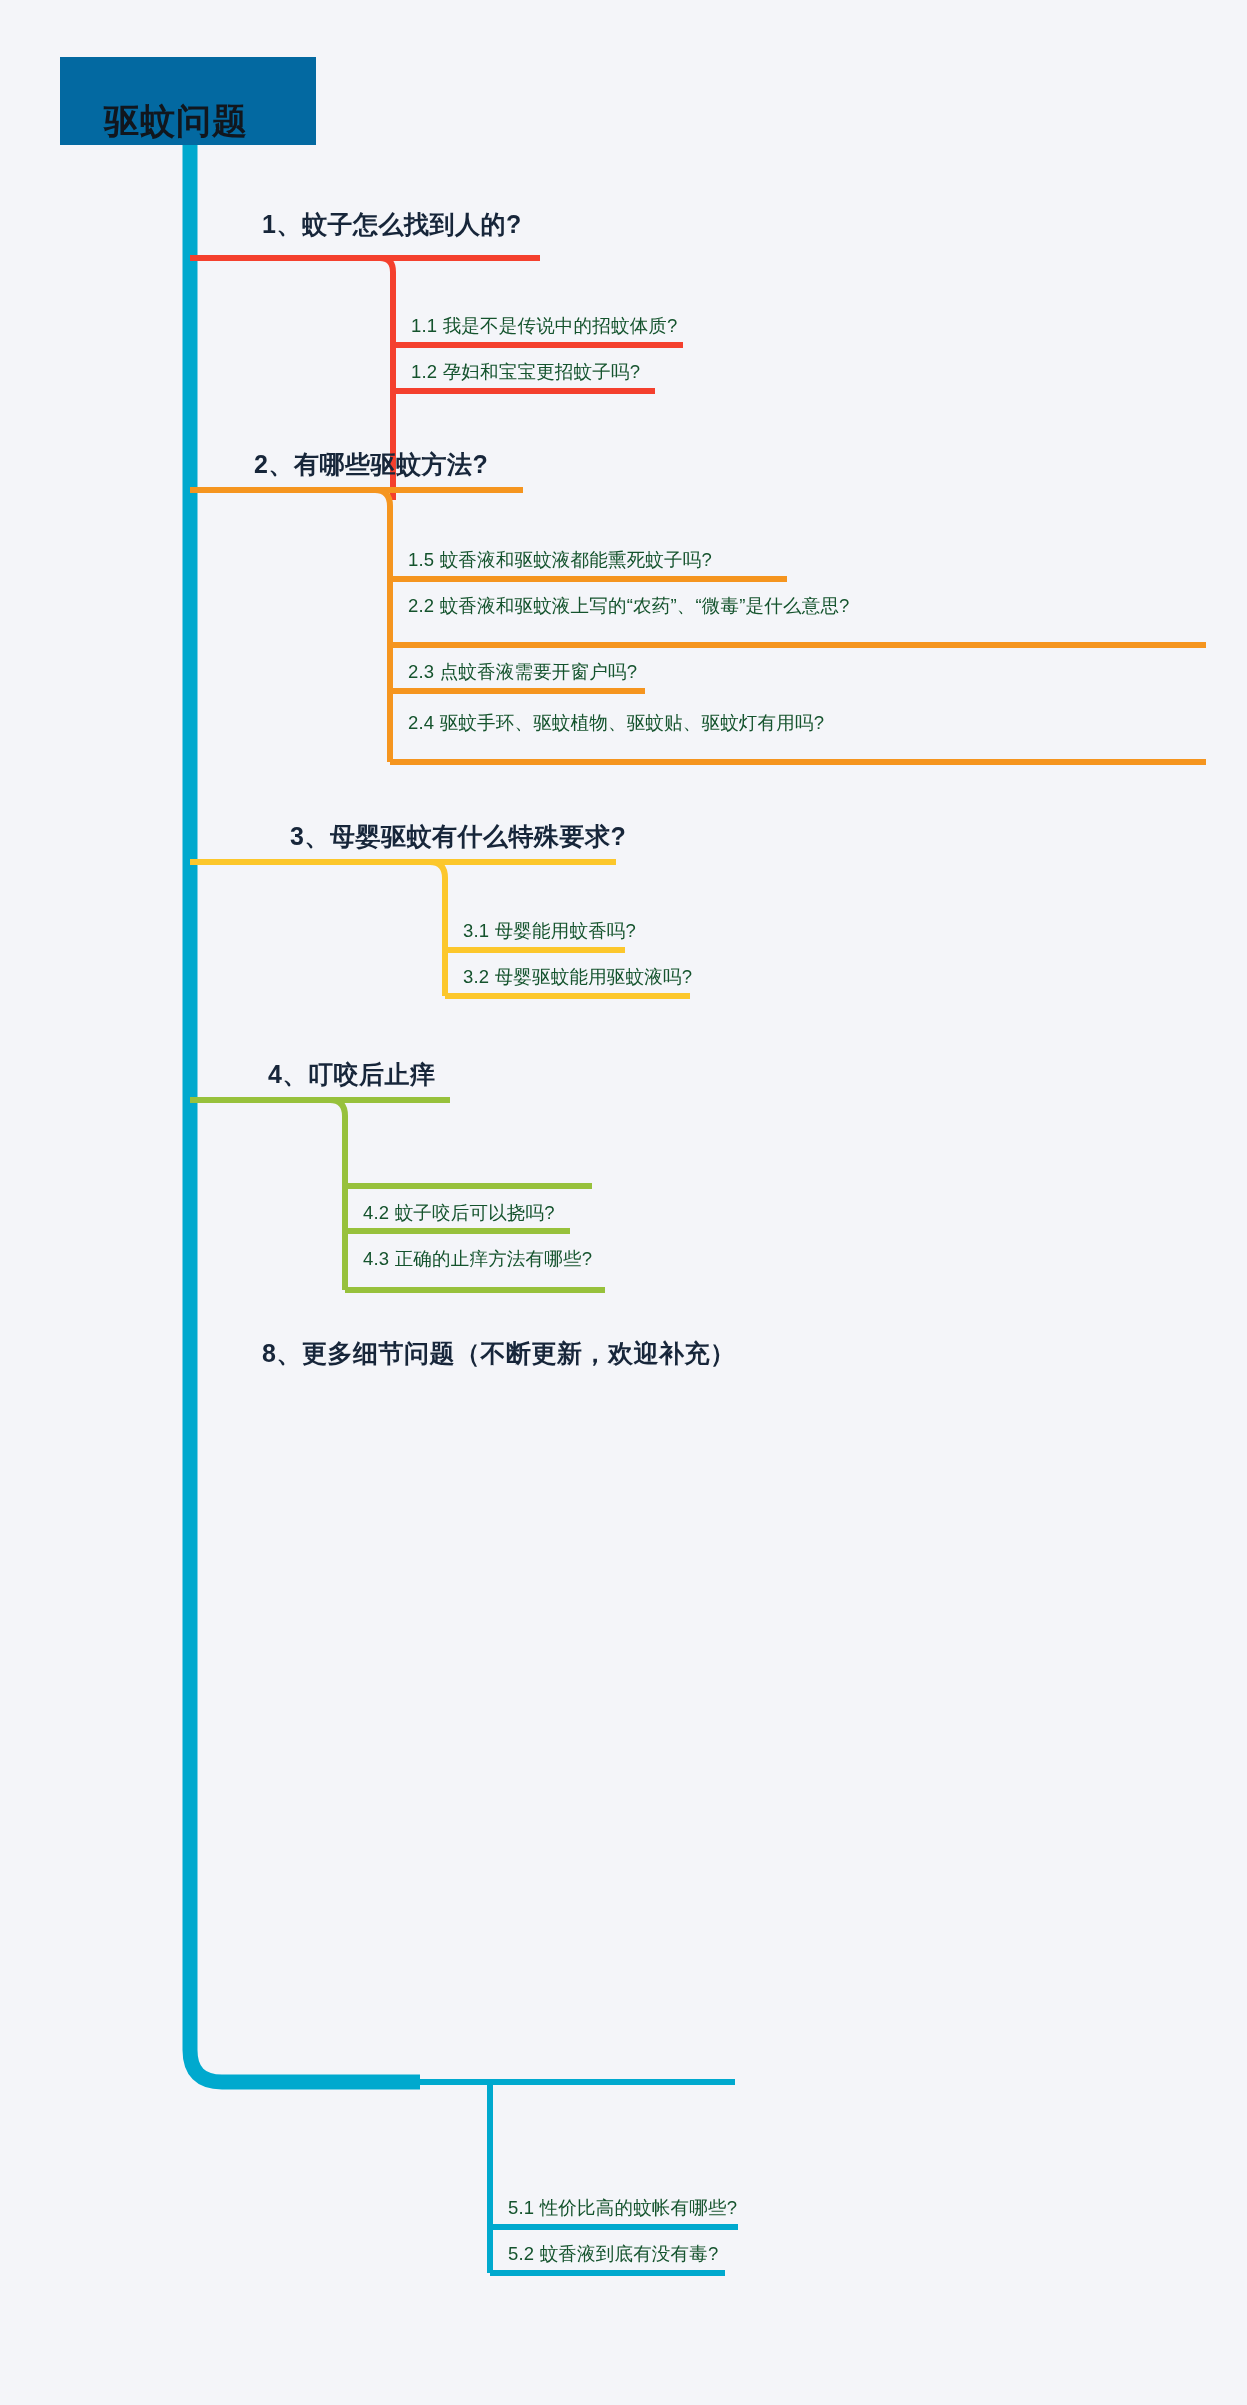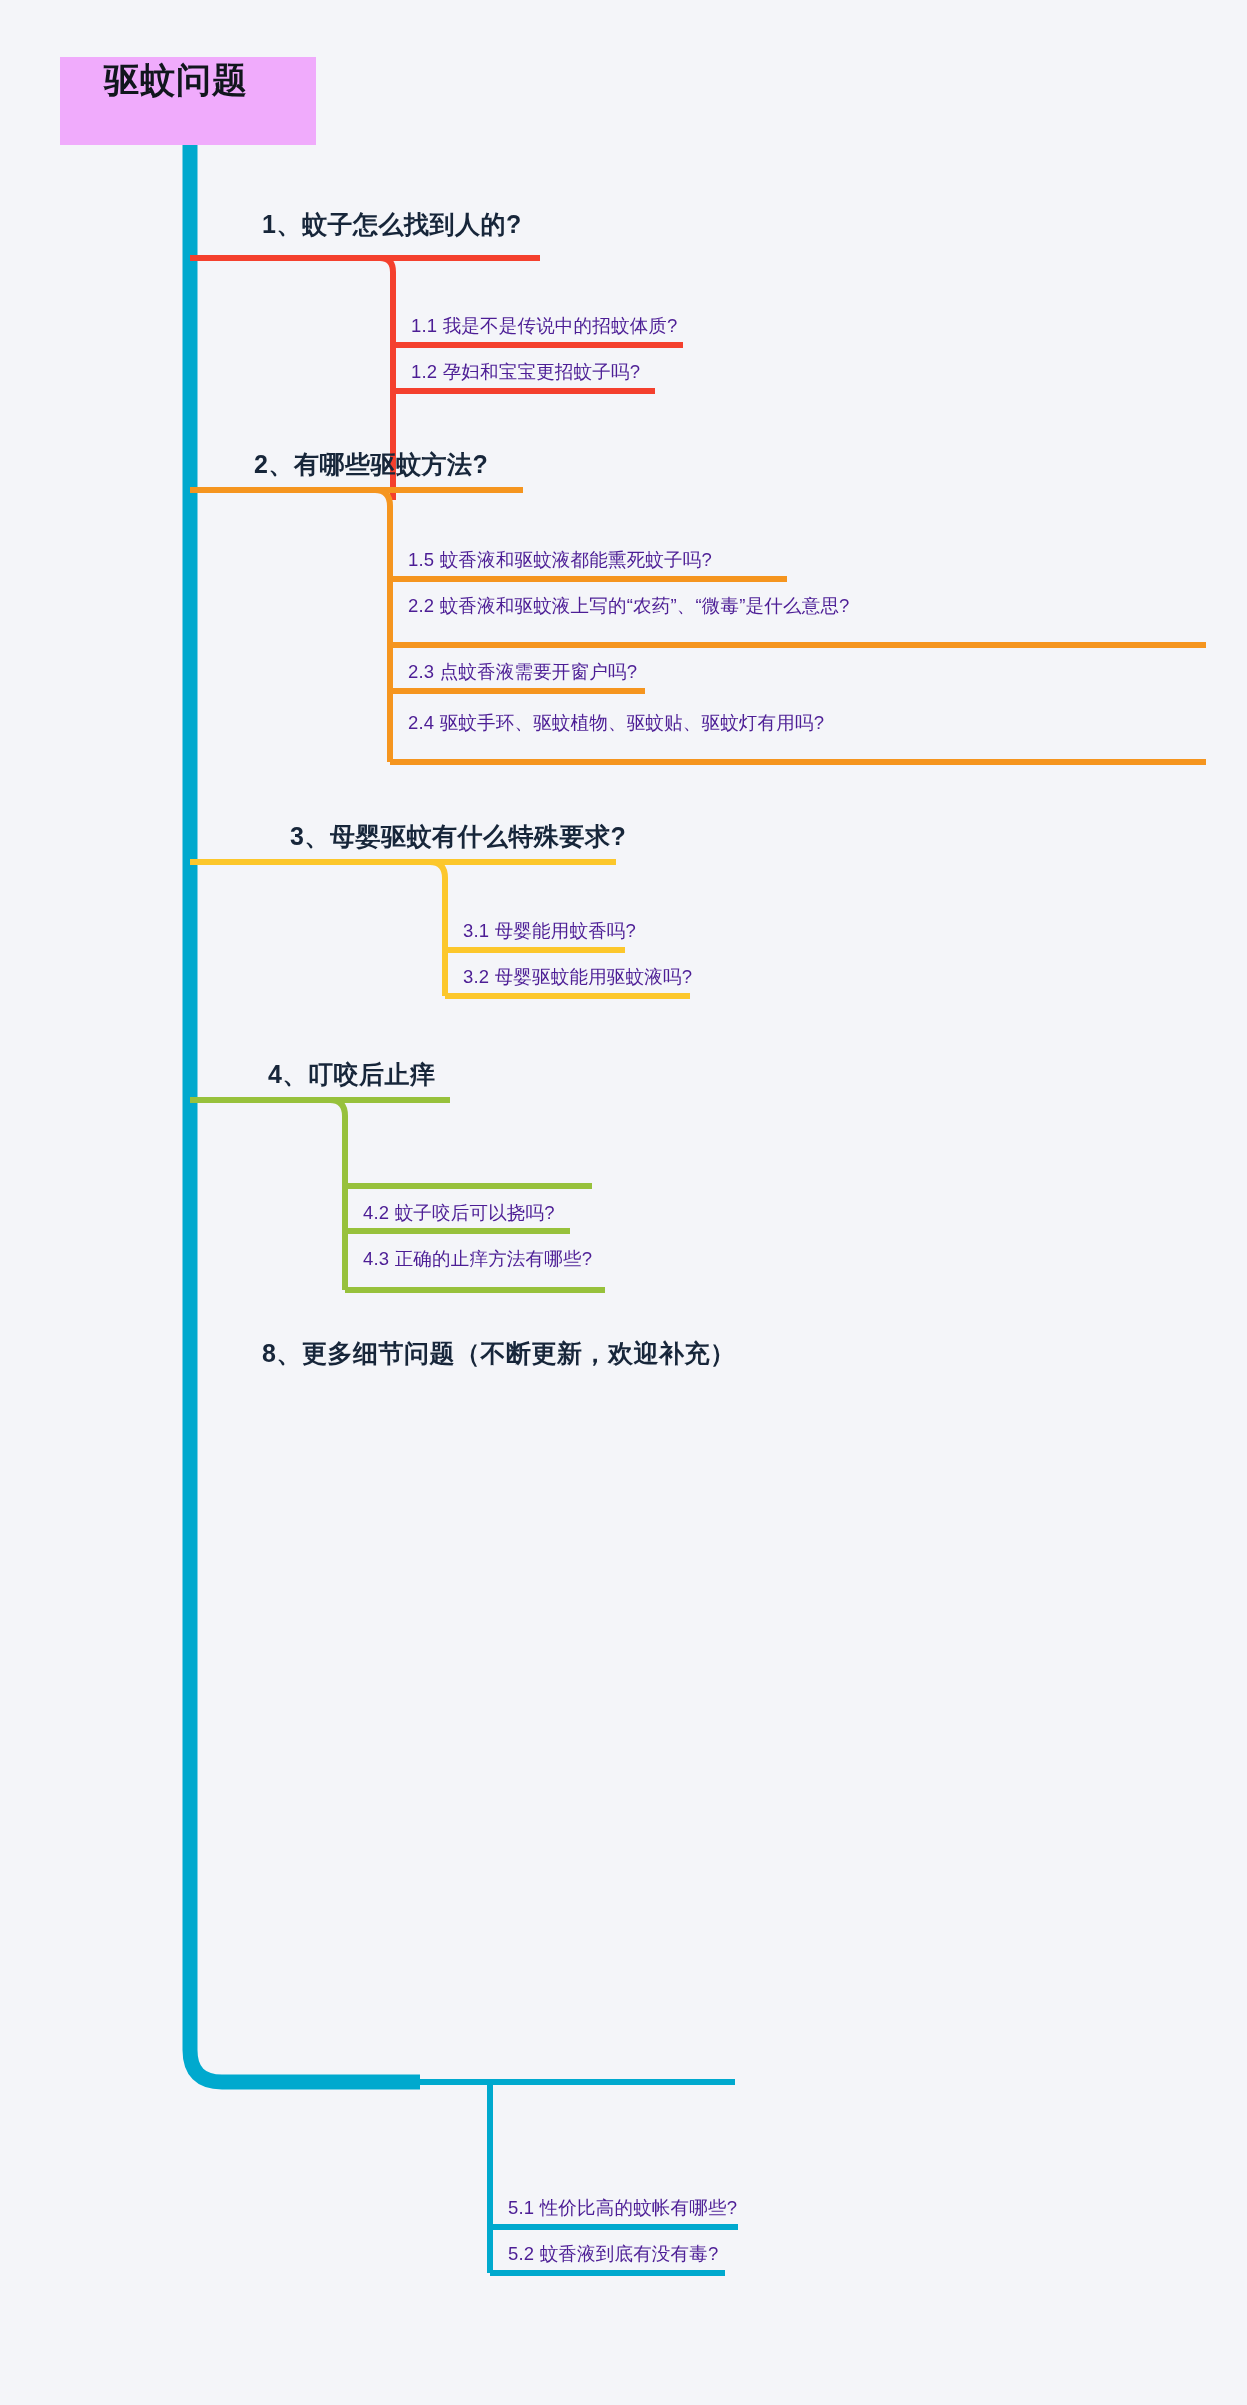--- a/index.html
+++ b/index.html
@@ -15,43 +15,43 @@
   }
   svg.lines {
     position: absolute; top: 0; left: 0;
     width: 1247px; height: 2405px;
     pointer-events: none;
   }
   .title-card {
     position: absolute;
     left: 60px; top: 57px;
     width: 256px; height: 88px;
-    background: #f0abfc;
-    display: flex; align-items: flex-start;
+    background: #0369a1;
+    display: flex; align-items: flex-end;
     padding-left: 44px;
   }
   .title-card .t {
     font-size: 35px;
     font-weight: bold;
     color: #11161d;
     letter-spacing: 1px;
     white-space: nowrap;
   }
   .sec-head {
     position: absolute;
     font-size: 25px;
     font-weight: bold;
     color: #17263a;
     letter-spacing: 0.5px;
     white-space: nowrap;
   }
   .sub {
     position: absolute;
     font-size: 18.5px;
-    color: #4c1d95;
+    color: #14532d;
     line-height: 31px;
     letter-spacing: 0.2px;
   }
 </style>
 </head>
 <body>
 
 <div id="map">
 
   <svg class="lines" viewBox="0 0 1247 2405">

